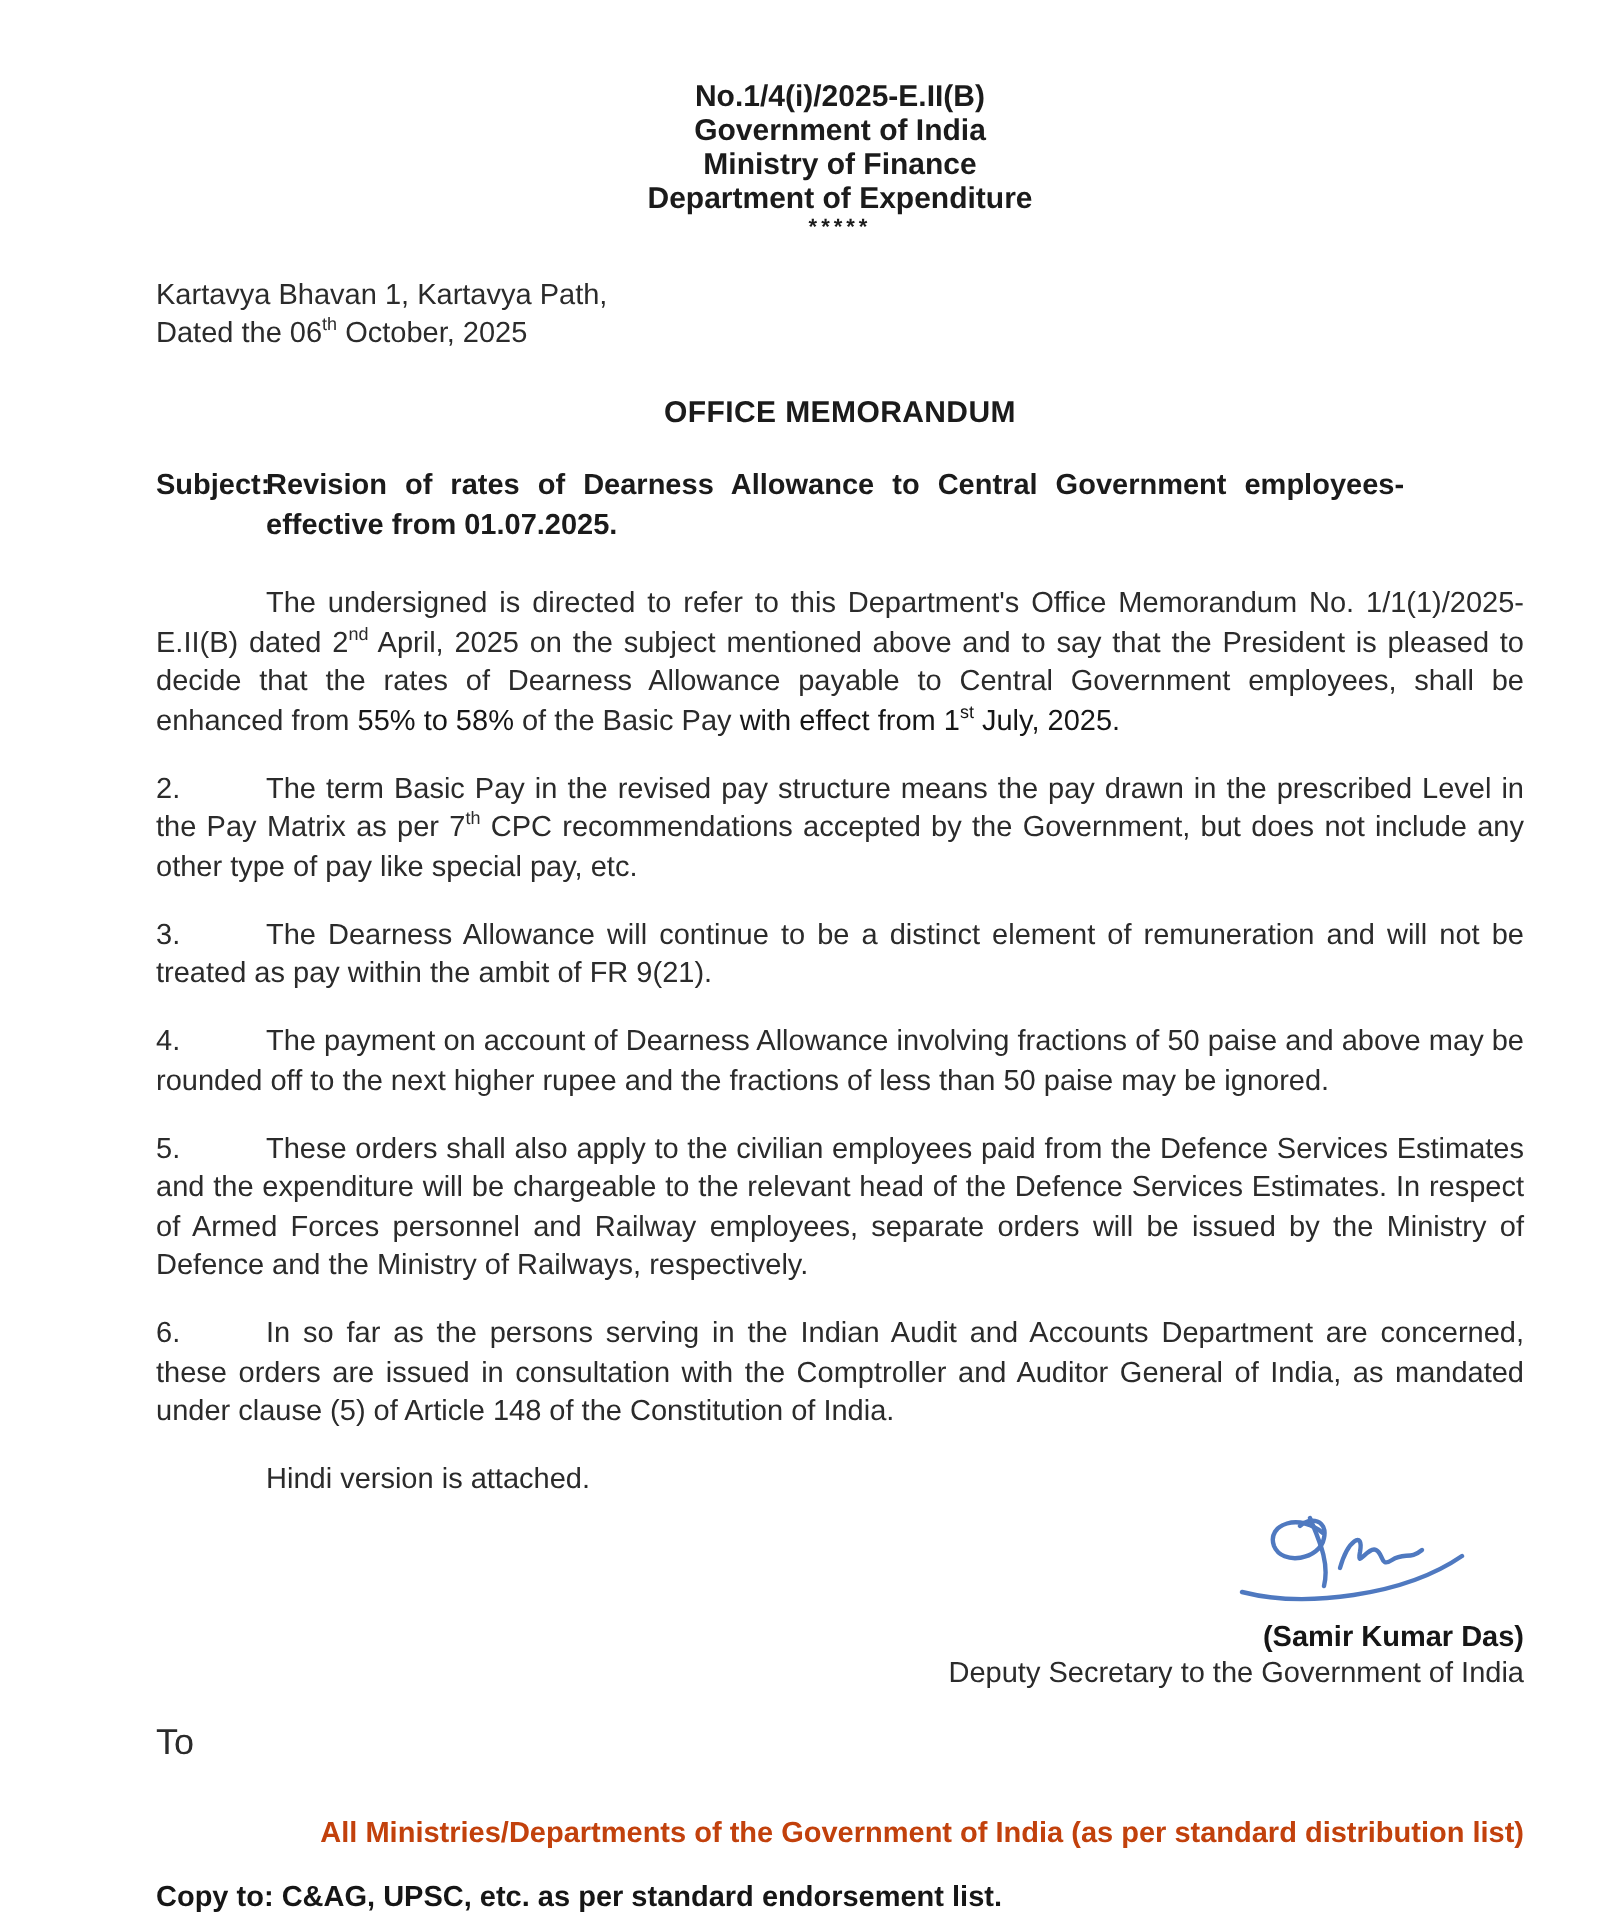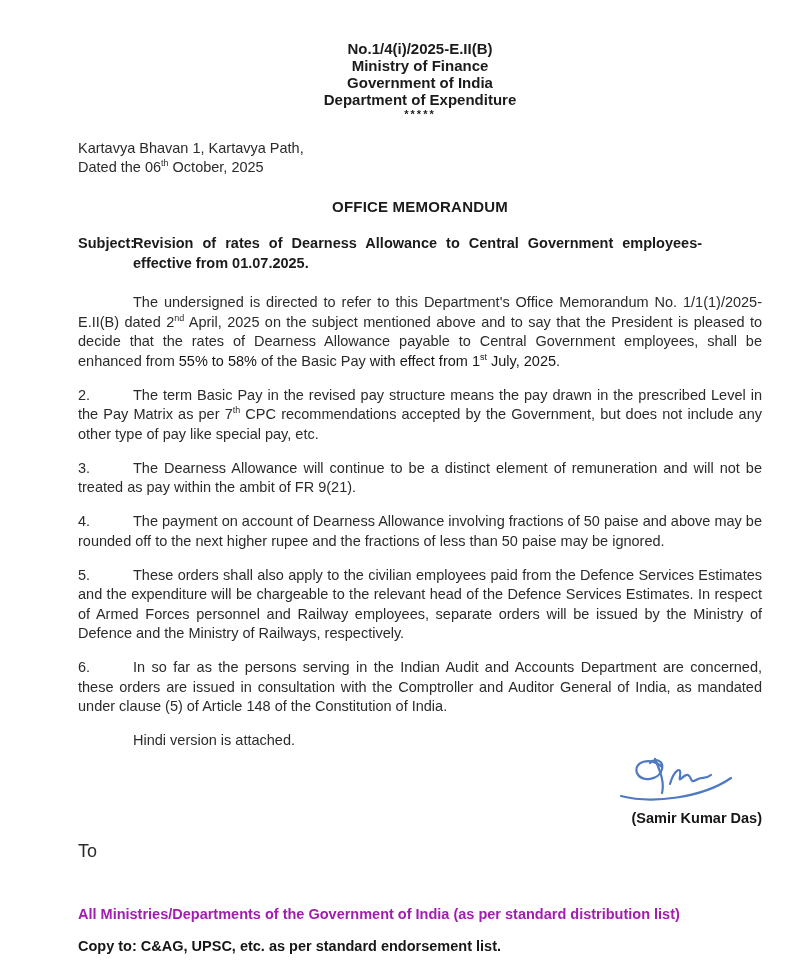--- a/index.html
+++ b/index.html
@@ -22,32 +22,32 @@
   .para{font-size:14.5px;line-height:19.5px;text-align:justify;margin-top:8px;color:#2b2b2b;}
   .para.first{margin-top:20px;}
   .pnum{display:inline-block;width:55px;}
   .b{font-weight:normal;color:#161616;}
   sup{font-size:0.62em;line-height:0;}
   .sign-block{text-align:right;margin-top:-12px;}
   .sig-svg{margin-right:24px;display:inline-block;}
   .sig-name{font-weight:bold;font-size:14.5px;line-height:18px;color:#161616;}
   .sig-desig{font-size:14.5px;line-height:19px;color:#2b2b2b;}
   .to-label{margin-top:14px;font-size:18px;color:#2b2b2b;}
-  .dist-line{margin-top:44px;font-weight:bold;font-size:14.5px;color:#a21caf;}
+  .dist-line{margin-top:27px;font-weight:bold;font-size:14.5px;color:#c2410c;text-align:right;}
   .copy-line{margin-top:16px;font-weight:bold;font-size:14.5px;color:#161616;}
 </style>
 </head>
 <body>
 
 <div class="page">
 
   <div class="header">
     <div>No.1/4(i)/2025-E.II(B)</div>
+    <div>Government of India</div>
     <div>Ministry of Finance</div>
-    <div>Government of India</div>
     <div>Department of Expenditure</div>
     <div class="stars">*****</div>
   </div>
 
   <div class="address">
     <div>Kartavya Bhavan 1, Kartavya Path,</div>
     <div><span>Dated the 06</span><sup>th</sup><span> October, 2025</span></div>
   </div>
 
   <div class="memo-title">OFFICE MEMORANDUM</div>
@@ -77,20 +77,21 @@
   <div class="sign-block">
     <svg class="sig-svg" width="124" height="52" viewBox="0 0 124 52">
       <g fill="none" stroke="#4f79c0" stroke-width="2.2" stroke-linecap="round">
         <path d="M48 14 C36 3 19 9 23 20 C27 30 46 27 48 16 C50 7 41 5 36 10"></path>
         <path d="M41 6 C45 16 51 28 48 40"></path>
         <path d="M56 31 C60 17 68 12 66 23 C64 32 70 20 74 22 C78 24 76 31 82 27 C88 23 91 27 97 22"></path>
         <path d="M7 43 C38 51 88 45 117 25"></path>
       </g>
     </svg>
     <div class="sig-name">(Samir Kumar Das)</div>
+    <div class="sig-desig">Deputy Secretary to the Government of India</div>
   </div>
 
   <div class="to-label">To</div>
 
   <div class="dist-line">All Ministries/Departments of the Government of India (as per standard distribution list)</div>
 
   <div class="copy-line">Copy to: C&amp;AG, UPSC, etc. as per standard endorsement list.</div>
 
 </div>
 

